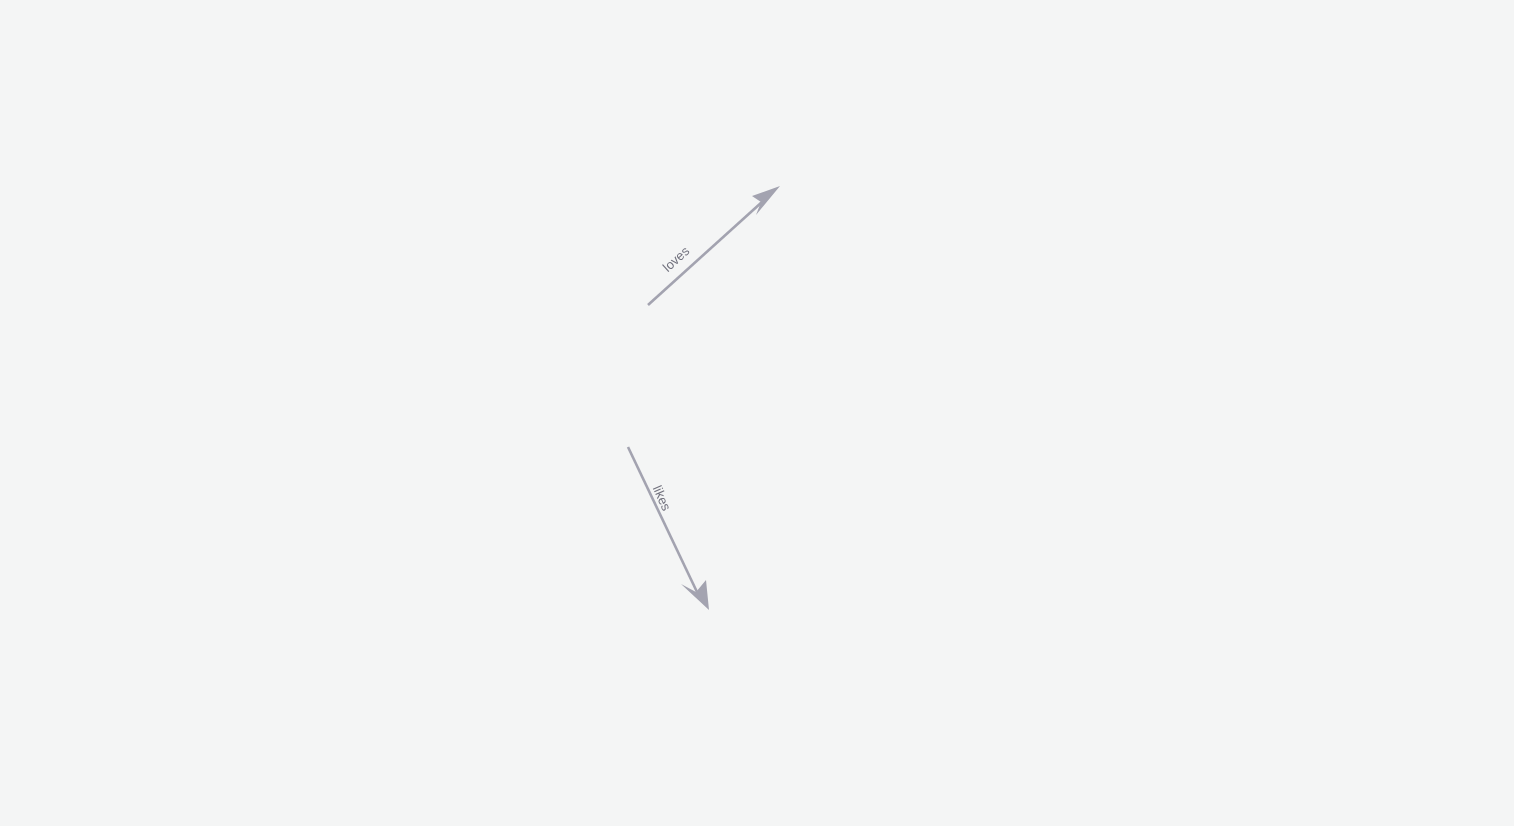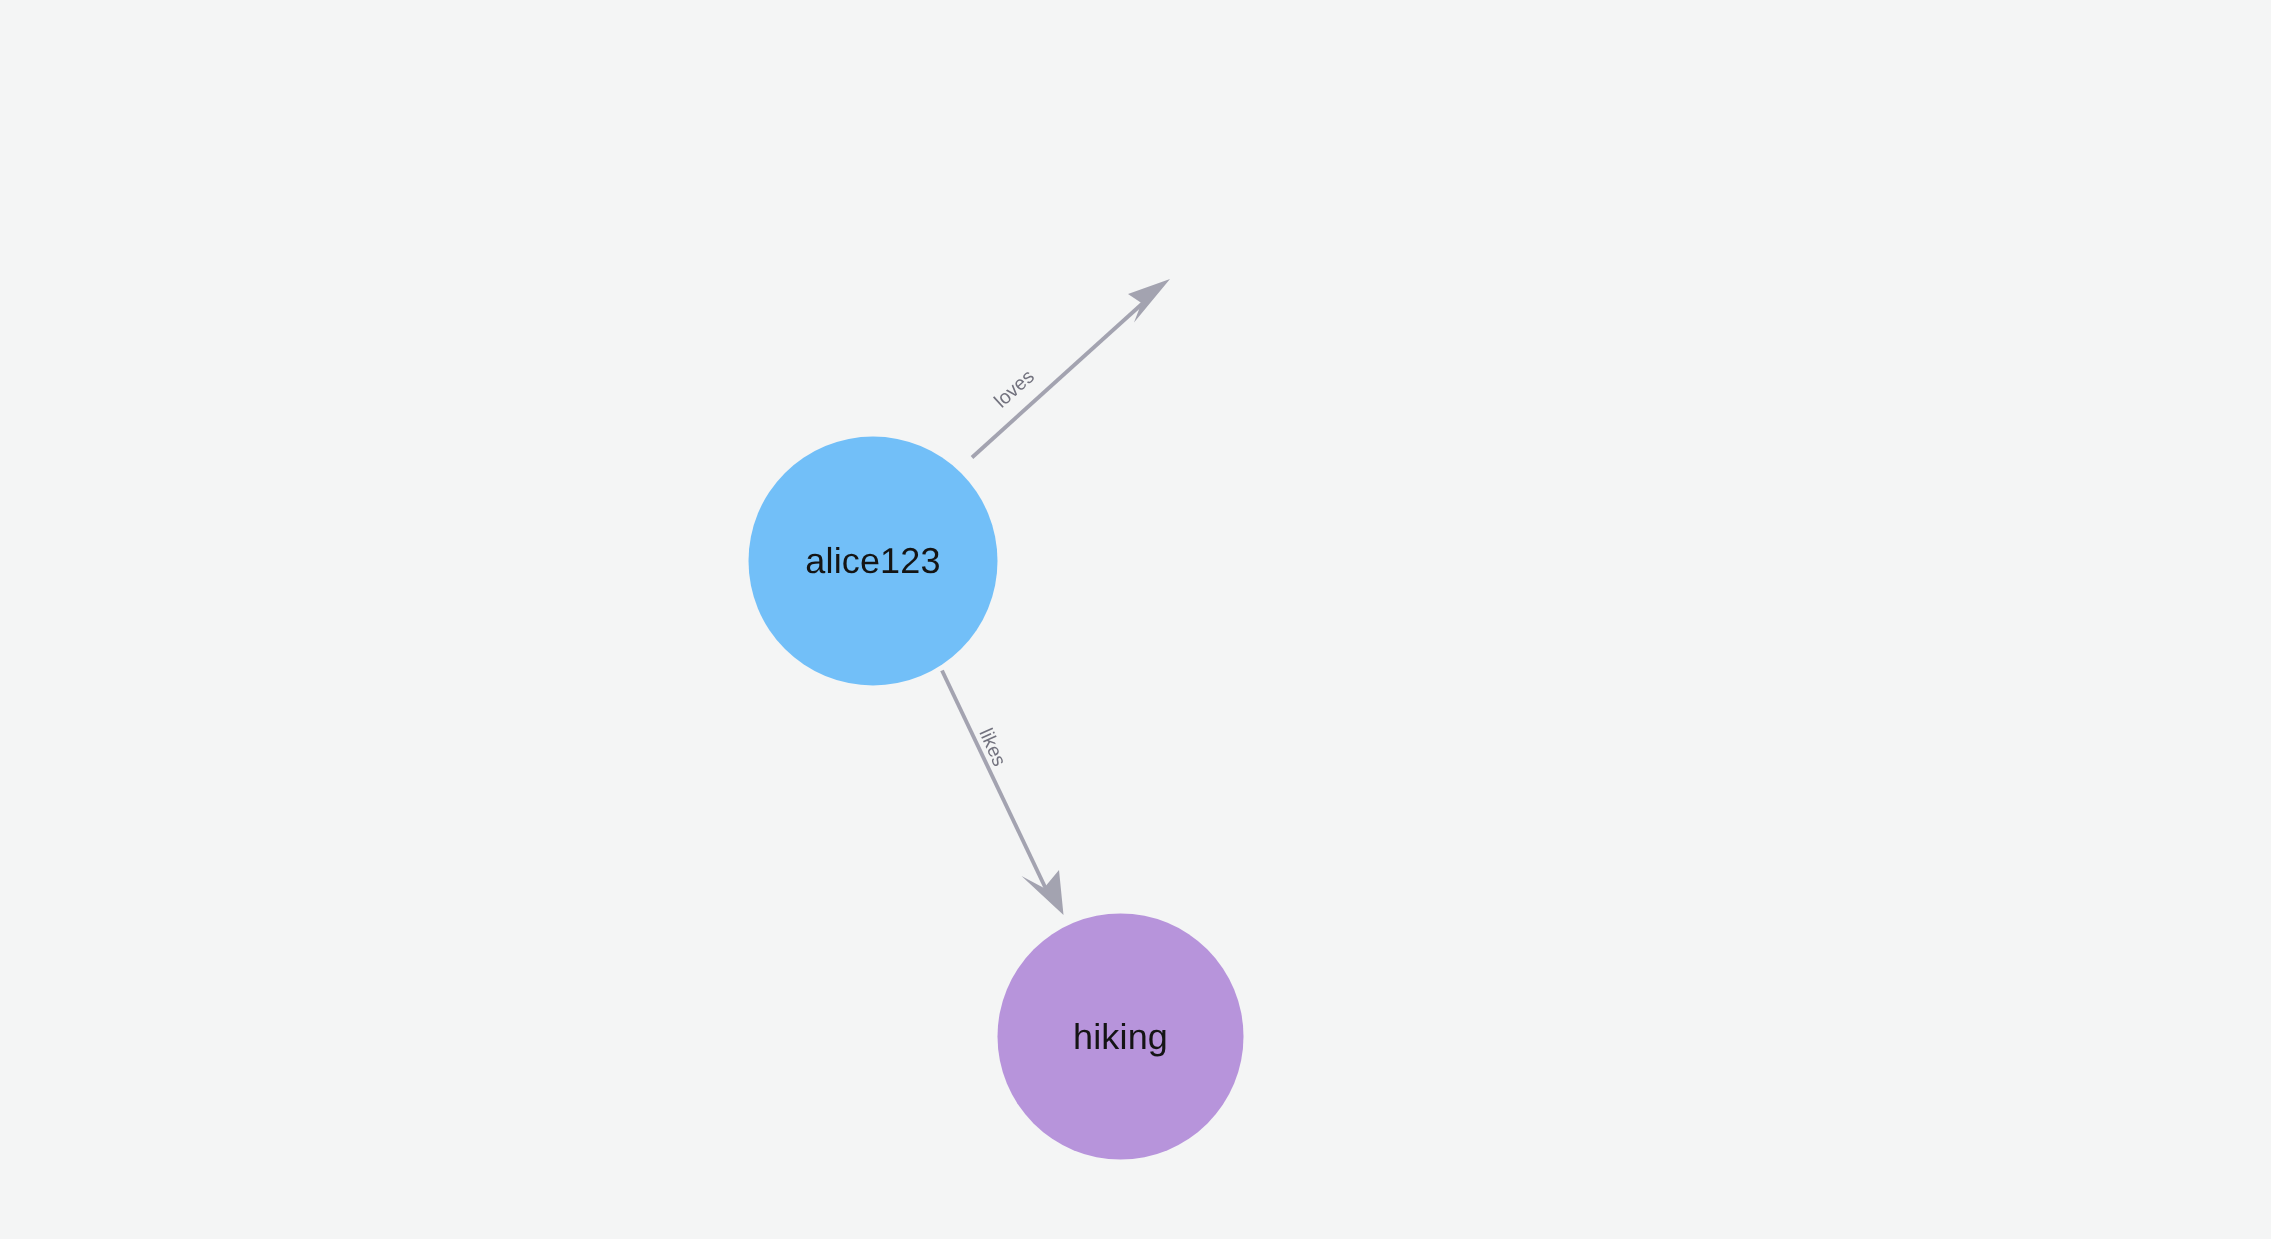--- a/index.html
+++ b/index.html
@@ -76,22 +76,16 @@
     <g>
       <line x1="628" y1="447" x2="697" y2="592" stroke="#a3a3b0" stroke-width="2.6" stroke-linecap="butt"></line>
       <polygon points="709,610 706,580 696,592 681,584" fill="#a3a3b0"></polygon>
     </g>
   </svg>
 
   <div class="edge-label" style="left:676px; top:259px; transform: rotate(-42deg) translate(-50%, -50%);">loves</div>
 
   <div class="edge-label" style="left:662px; top:498px; transform: rotate(66deg) translate(-50%, -50%);">likes</div>
 
-  <div class="graph-node" style="left:499px; top:291px; width:166px; height:166px; background:#72bff8;">
-    <span class="node-label">alice123</span>
-  </div>
 
 
-  <div class="graph-node" style="left:665px; top:609px; width:164px; height:164px; background:#b794db;">
-    <span class="node-label">hiking</span>
-  </div>
 
 </div>
 
 </body></html>

